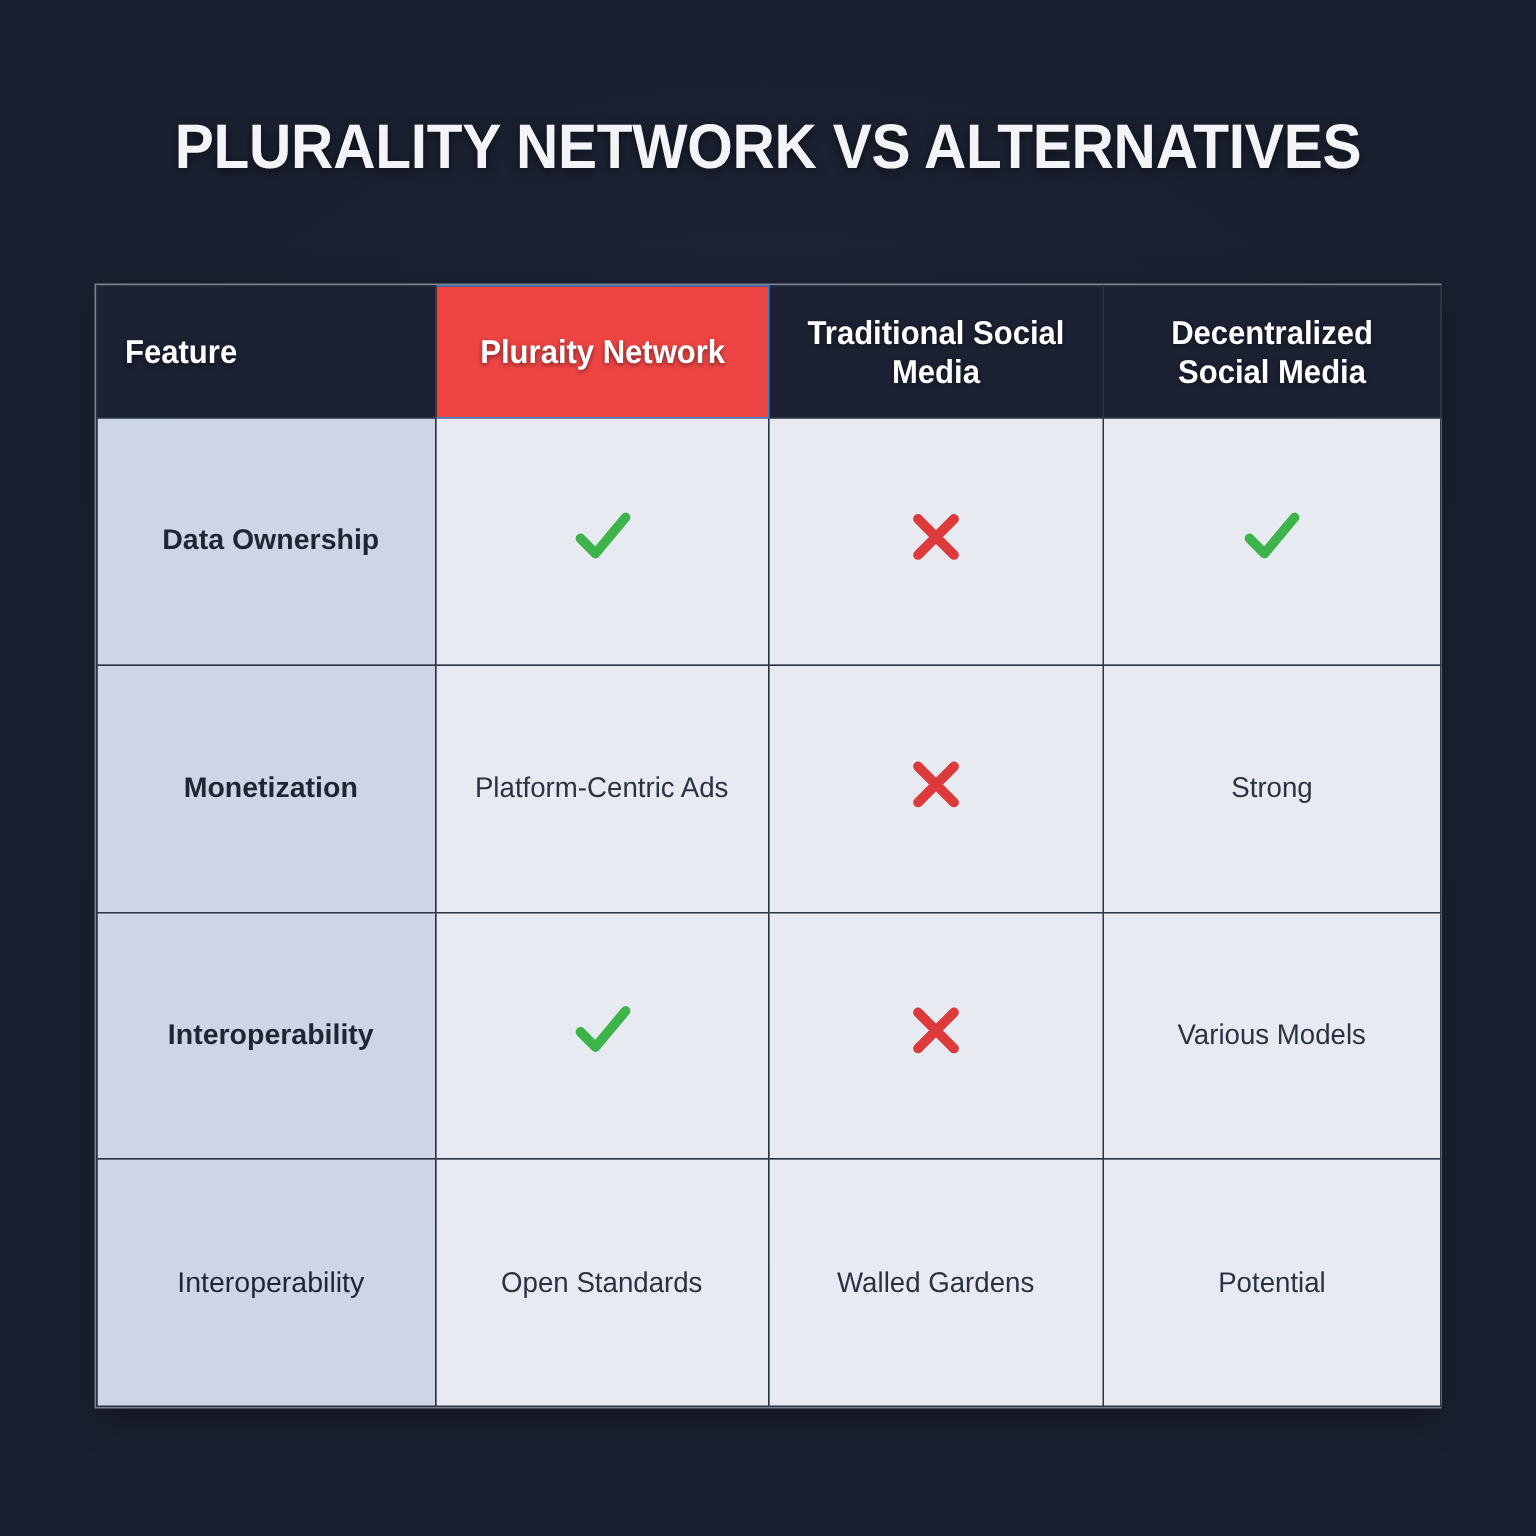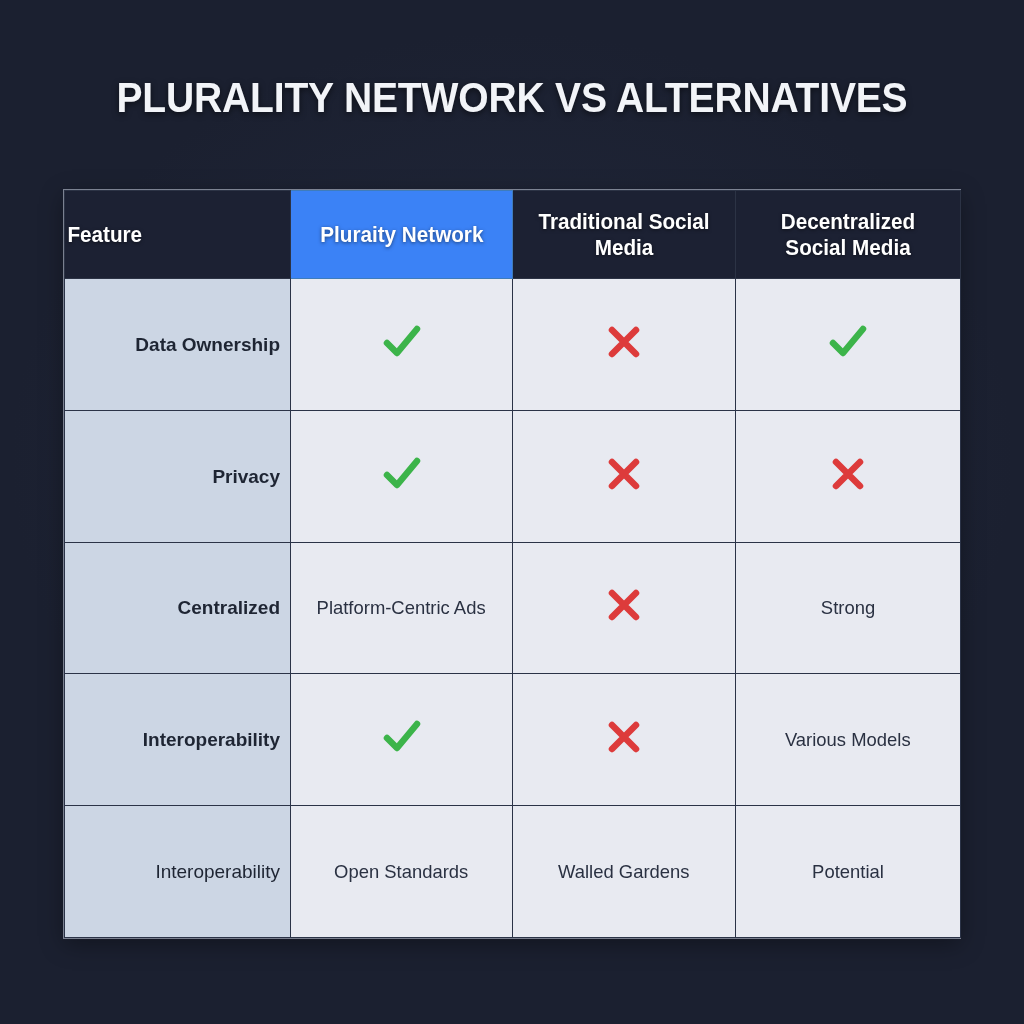--- a/index.html
+++ b/index.html
@@ -76,43 +76,43 @@
   }
 
   thead th .hdr-txt {
     display: inline-block;
     transform: scaleX(0.94);
     text-shadow: 0 1px 4px rgba(0,0,0,0.5);
   }
 
   thead th.feature-head {
     text-align: left;
-    padding-left: 0;
+    padding-left: 16px;
   }
 
   thead th.highlight {
-    background: #3b82f6;
+    background: #ef4444;
     border-color: #3f7cbb;
   }
 
   
   tbody td {
     height: 83px;
     border: 1px solid #2b3347;
     text-align: center;
     vertical-align: middle;
     font-size: 19px;
     line-height: 1.22;
     color: #2a3142;
     padding: 4px 10px;
   }
 
   tbody td.feature-cell {
     background: #ccd6e4;
-    text-align: right;
+    text-align: center;
     padding-left: 16px;
     font-size: 19px;
     color: #1e2533;
   }
 
   tbody td.feature-cell.bold { font-weight: bold; }
 
   tbody td.val {
     background: #e8eaf1;
   }
@@ -159,33 +159,21 @@
                 <path d="M5 19 L15 29 L35 5" fill="none" stroke="#3cb44a" stroke-width="6.5" stroke-linecap="round" stroke-linejoin="round"></path>
               </svg></span></td>
           <td class="val"><span class="mark"><svg width="36" height="36" viewBox="0 0 36 36">
                 <path d="M6 6 L30 30 M30 6 L6 30" fill="none" stroke="#dd3b3b" stroke-width="6.5" stroke-linecap="round"></path>
               </svg></span></td>
           <td class="val"><span class="mark"><svg width="40" height="36" viewBox="0 0 40 36">
                 <path d="M5 19 L15 29 L35 5" fill="none" stroke="#3cb44a" stroke-width="6.5" stroke-linecap="round" stroke-linejoin="round"></path>
               </svg></span></td>
         </tr>
         <tr>
-          <td class="feature-cell bold">Privacy</td>
-          <td class="val"><span class="mark"><svg width="40" height="36" viewBox="0 0 40 36">
-                <path d="M5 19 L15 29 L35 5" fill="none" stroke="#3cb44a" stroke-width="6.5" stroke-linecap="round" stroke-linejoin="round"></path>
-              </svg></span></td>
-          <td class="val"><span class="mark"><svg width="36" height="36" viewBox="0 0 36 36">
-                <path d="M6 6 L30 30 M30 6 L6 30" fill="none" stroke="#dd3b3b" stroke-width="6.5" stroke-linecap="round"></path>
-              </svg></span></td>
-          <td class="val"><span class="mark"><svg width="36" height="36" viewBox="0 0 36 36">
-                <path d="M6 6 L30 30 M30 6 L6 30" fill="none" stroke="#dd3b3b" stroke-width="6.5" stroke-linecap="round"></path>
-              </svg></span></td>
-        </tr>
-        <tr>
-          <td class="feature-cell bold">Centralized</td>
+          <td class="feature-cell bold">Monetization</td>
           <td class="val"><span class="cell-text">Platform-Centric Ads</span></td>
           <td class="val"><span class="mark"><svg width="36" height="36" viewBox="0 0 36 36">
                 <path d="M6 6 L30 30 M30 6 L6 30" fill="none" stroke="#dd3b3b" stroke-width="6.5" stroke-linecap="round"></path>
               </svg></span></td>
           <td class="val"><span class="cell-text">Strong</span></td>
         </tr>
         <tr>
           <td class="feature-cell bold">Interoperability</td>
           <td class="val"><span class="mark"><svg width="40" height="36" viewBox="0 0 40 36">
                 <path d="M5 19 L15 29 L35 5" fill="none" stroke="#3cb44a" stroke-width="6.5" stroke-linecap="round" stroke-linejoin="round"></path>

